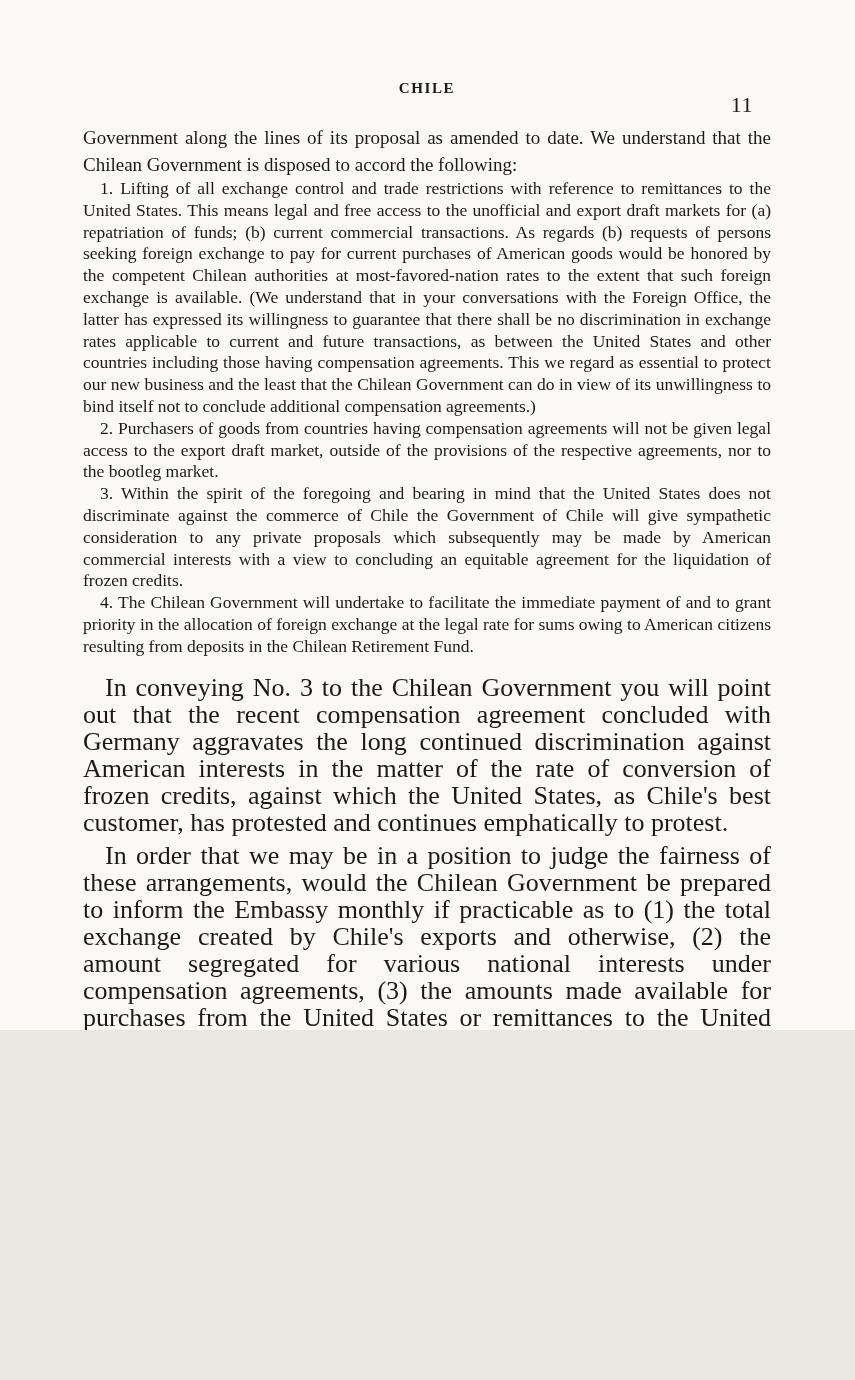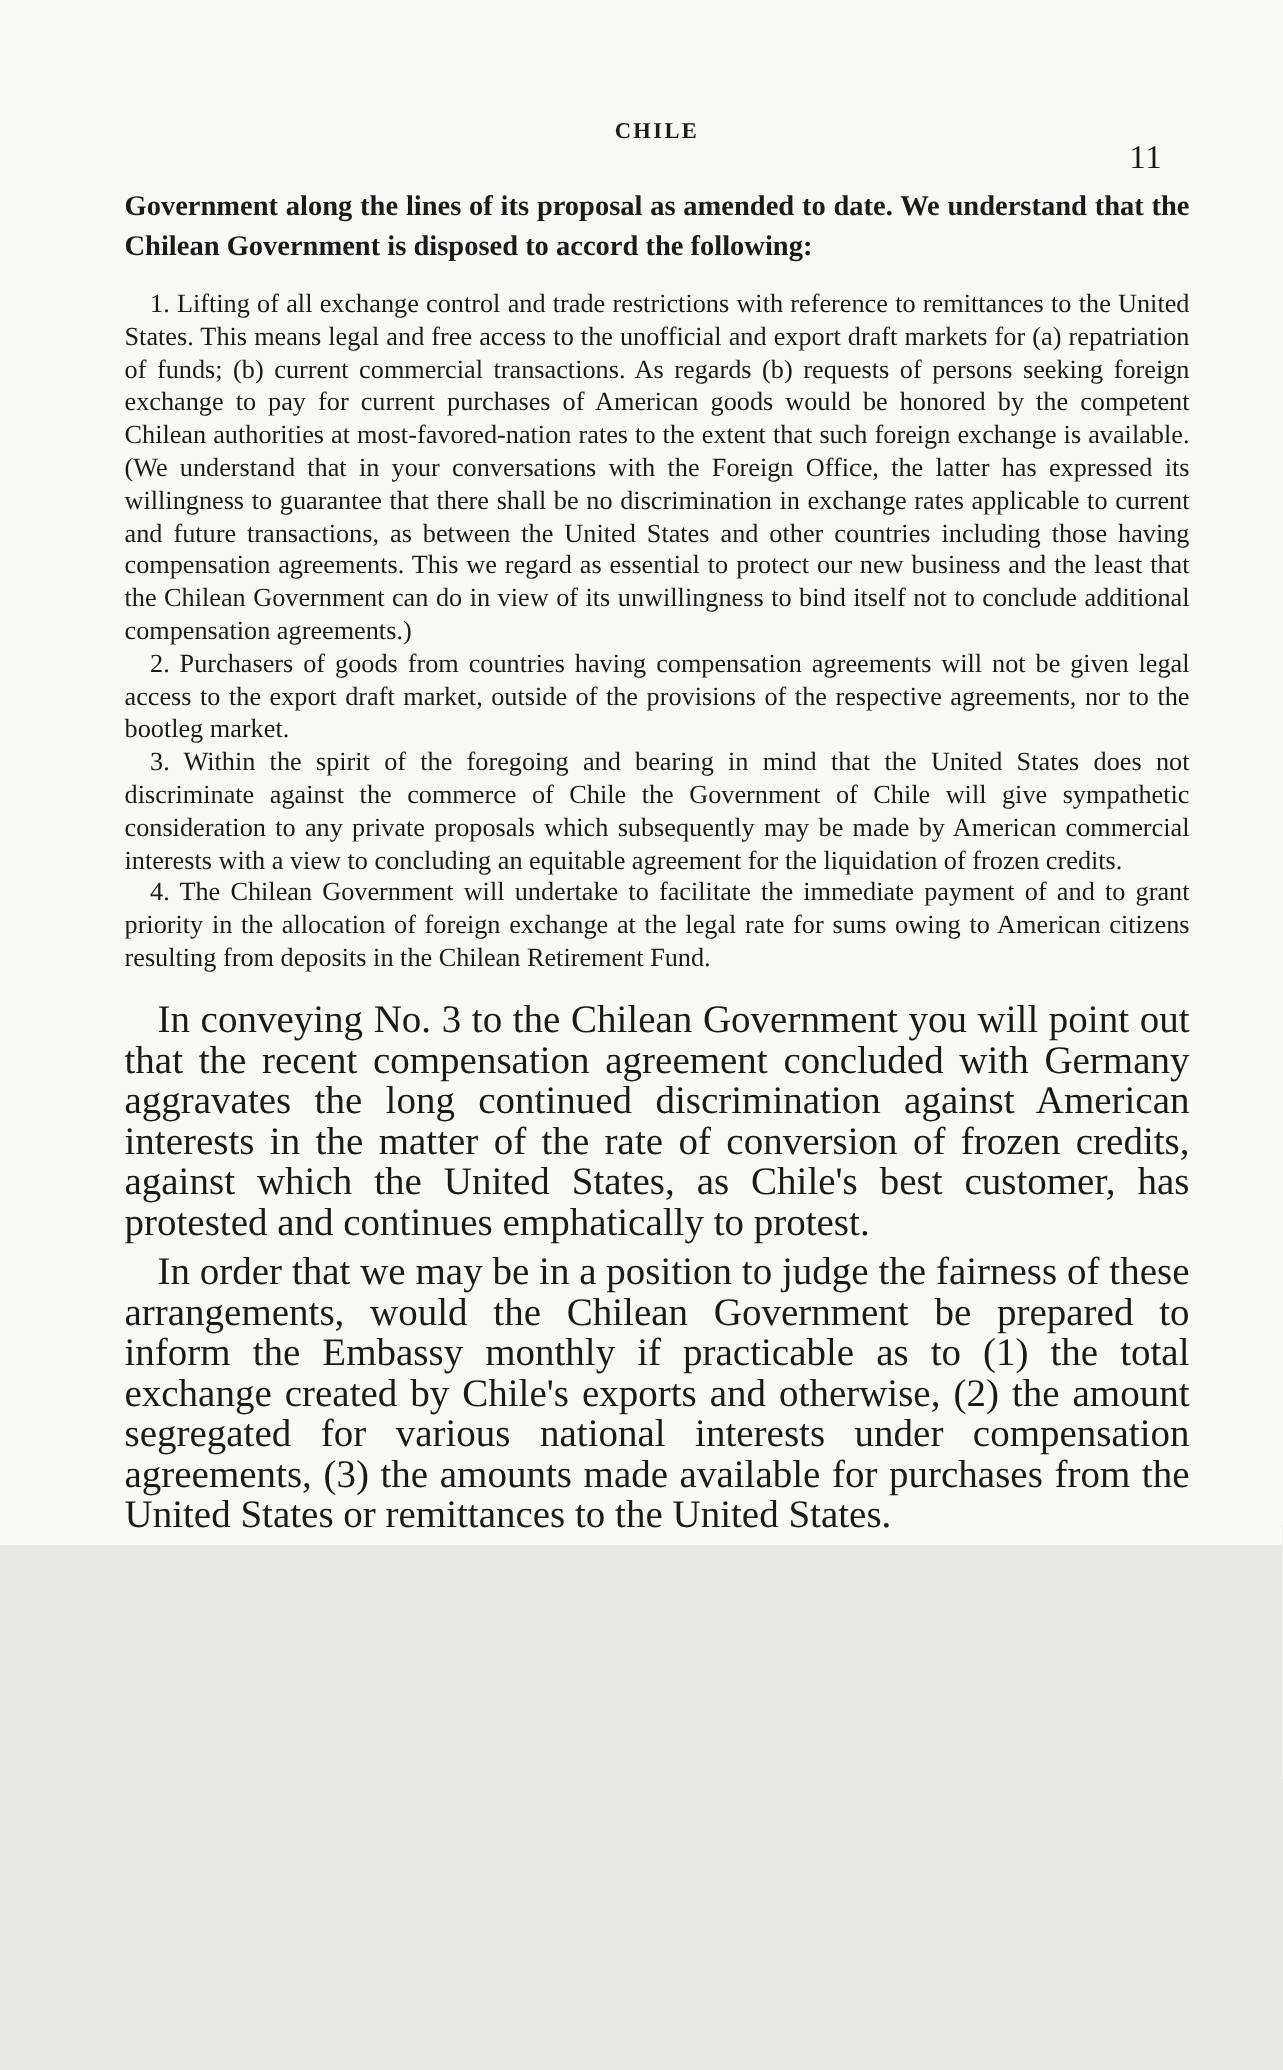--- a/index.html
+++ b/index.html
@@ -7,21 +7,21 @@
     padding: 0;
     background: #e9e7e1;
   }
   .page {
     position: relative;
     width: 855px;
     height: 1030px;
     margin: 0 auto;
     background: #faf9f5;
     box-sizing: border-box;
-    padding: 76px 62px 40px 83px;
+    padding: 76px 84px 40px 83px;
     font-family: "Liberation Serif", "DejaVu Serif", serif;
     color: #1c1a17;
     overflow: hidden;
   }
   .page-header {
     position: relative;
     height: 30px;
     margin-bottom: 18px;
   }
   .running-title {
@@ -41,22 +41,20 @@
     font-size: 22px;
     letter-spacing: 0.5px;
   }
   .para {
     margin: 0;
     text-align: justify;
   }
   .intro {
     font-size: 19px;
     line-height: 27px;
-    margin-bottom: 14px;
-    font-weight: bold;
   }
   .items {
     margin-bottom: 16px;
   }
   .item {
     font-size: 17.5px;
     line-height: 21.8px;
     text-indent: 17px;
   }
   .closing .para {

